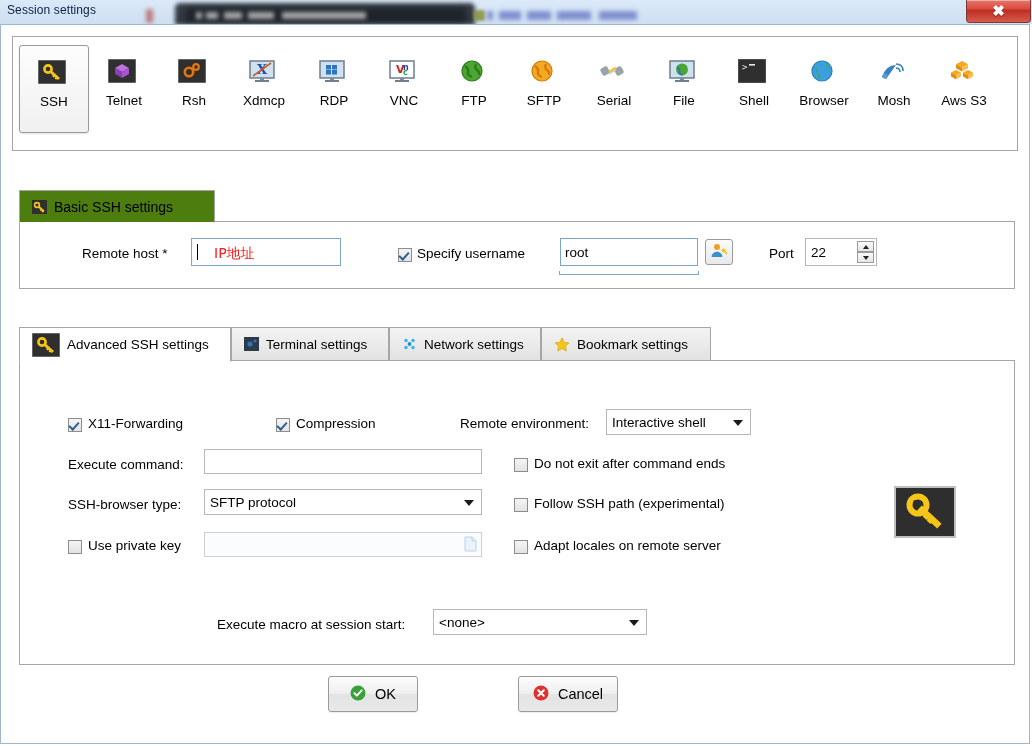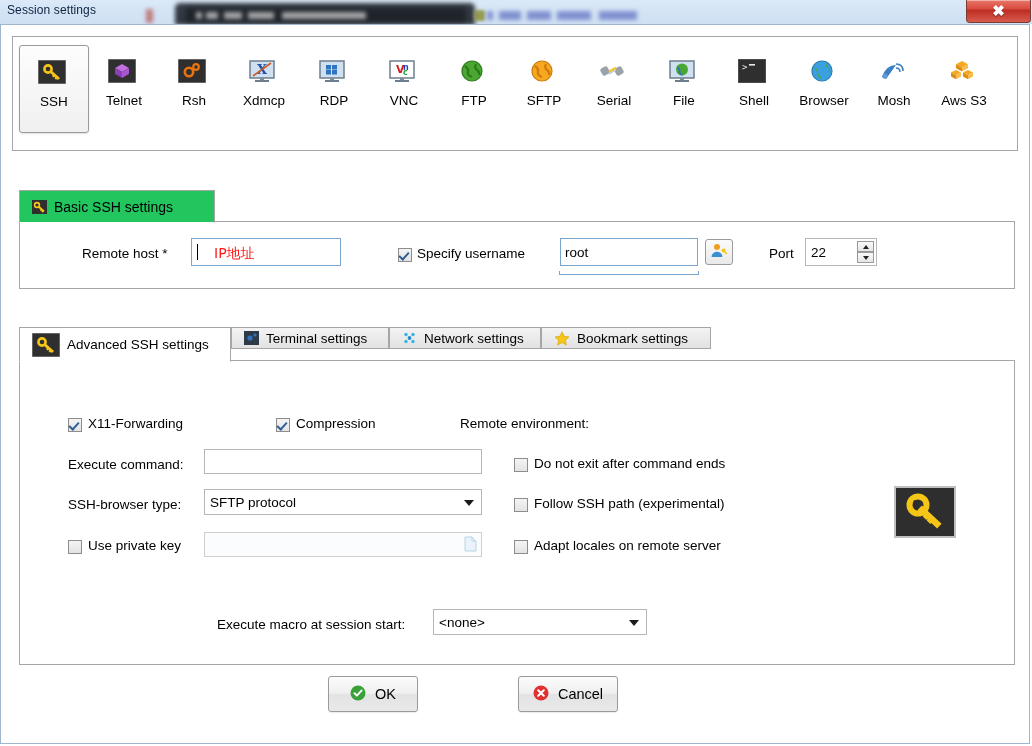--- a/index.html
+++ b/index.html
@@ -98,34 +98,34 @@
   }
   .typebtn .ticon { width: 32px; height: 30px; position: relative; }
   .typebtn .tlabel { margin-top: 4px; font-size: 13.5px; color: #000; }
 
   
   .groupbox {
     position: absolute; border: 1px solid #a6a6a6; background: #fff; box-sizing: border-box;
   }
   .tabstrip-basic {
     position: absolute; left: 18px; top: 165px; width: 196px; height: 33px;
-    background: #22c55e; border: 1px solid #a6a6a6; border-bottom: 1px solid #fff;
+    background: #4d7c0f; border: 1px solid #a6a6a6; border-bottom: 1px solid #fff;
     box-sizing: border-box; display: flex; align-items: center; padding-left: 12px;
     z-index: 3;
   }
   .basic-box {
     left: 18px; top: 196px; width: 996px; height: 68px;
   }
   .tabtext { font-size: 14px; }
 
   .tabstrip-adv {
     position: absolute; left: 18px; top: 302px; width: 996px; height: 34px; z-index: 3;
   }
   .tab {
-    position: absolute; top: 0; height: 22px; box-sizing: border-box;
+    position: absolute; top: 0; height: 34px; box-sizing: border-box;
     display: flex; align-items: center; padding: 0 12px; cursor: pointer;
     font-size: 13.5px;
     border: 1px solid #a6a6a6;
     background: linear-gradient(to bottom,#f3f3f3,#e2e2e2);
   }
   .tab.active {
     background: #fff; border-bottom: 1px solid #fff; height: 35px;
   }
   .adv-box { left: 18px; top: 335px; width: 996px; height: 305px; }
 
@@ -463,20 +463,24 @@
 
   <div class="groupbox adv-box">
 
     <div class="cb checked" style="left:48px; top:57px;"></div>
     <div class="cb-label" style="left:68px; top:55px;">X11-Forwarding</div>
 
     <div class="cb checked" style="left:256px; top:57px;"></div>
     <div class="cb-label" style="left:276px; top:55px;">Compression</div>
 
     <div class="lbl" style="left:440px; top:55px;">Remote environment:</div>
+    <div class="combo" style="left:586px; top:48px; width:145px; height:26px;">
+      <span>Interactive shell</span>
+      <span class="arrow"></span>
+    </div>
 
     <div class="lbl" style="left:48px; top:96px;">Execute command:</div>
     <input class="tinput plain" style="left: 184px; top: 88px; width: 278px; height: 25px;" value="">
 
     <div class="cb" style="left:494px; top:97px;"></div>
     <div class="cb-label" style="left:514px; top:95px;">Do not exit after command ends</div>
 
     <div class="lbl" style="left:48px; top:136px;">SSH-browser type:</div>
     <div class="combo" style="left:184px; top:128px; width:278px; height:26px;">
       <span>SFTP protocol</span>

